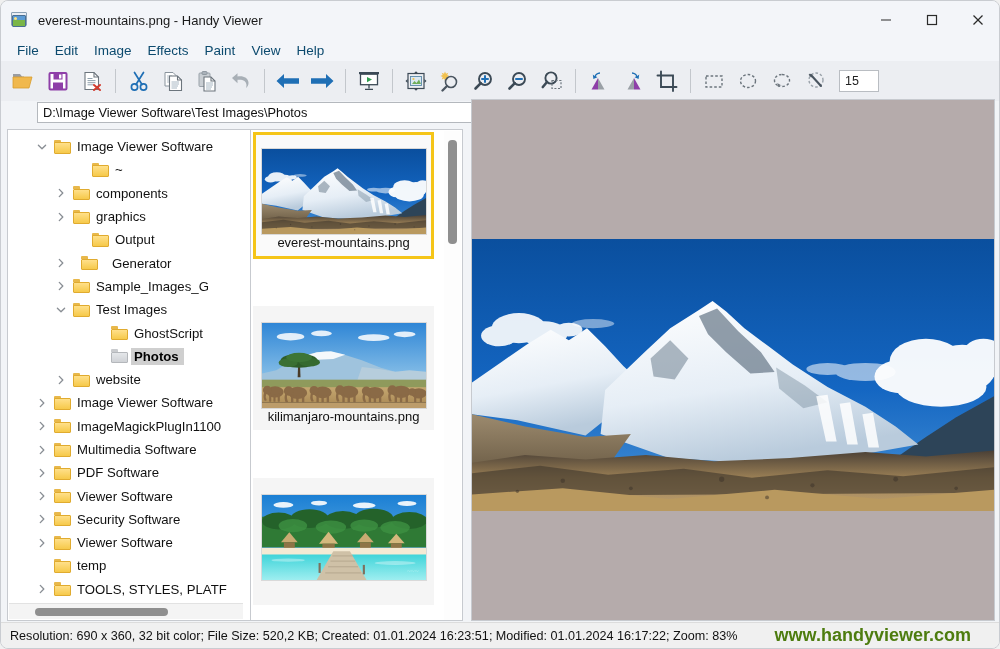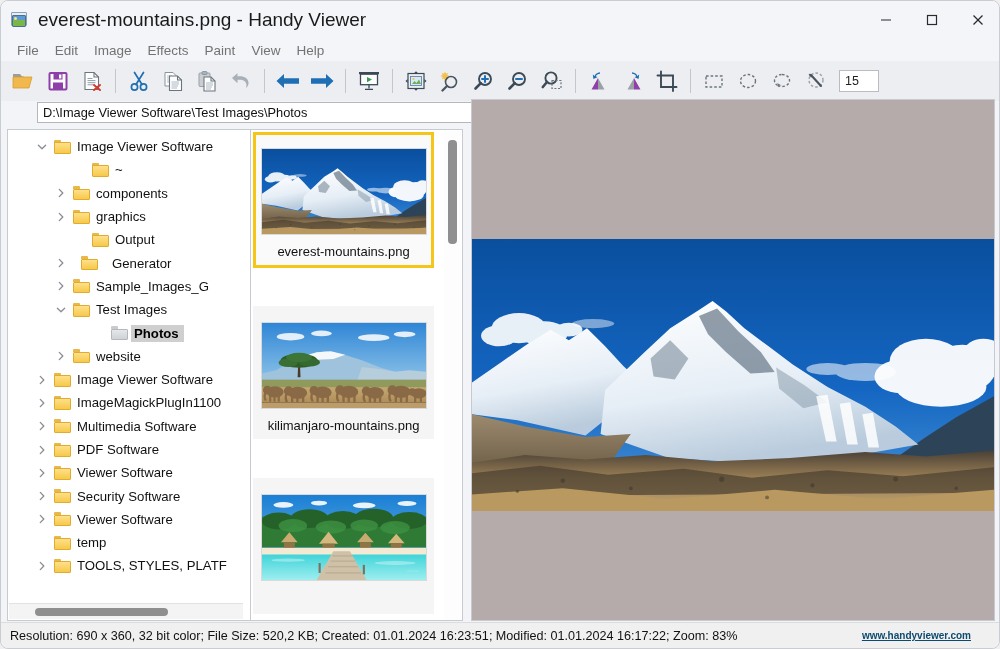--- a/index.html
+++ b/index.html
@@ -37,37 +37,37 @@
     position: absolute; left: 1px; top: 4px; width: 14px; height: 12px;
     background: linear-gradient(#5b9bd5 0 45%, #7ab648 45% 100%);
     border: 1px solid #4a6f93; border-radius: 1px;
     overflow: hidden;
   }
   #title-icon .ph-front::after {
     content: ""; position: absolute; left: 1px; top: 1px;
     width: 3px; height: 3px; border-radius: 50%; background: #ffe27a;
   }
   #title-text {
-    font-size: 19px; color: #1a1a1a; white-space: nowrap;
+    font-size: 13px; color: #1a1a1a; white-space: nowrap;
   }
   .win-btns { position: absolute; right: 0; top: 0; height: 38px; display: flex; }
   .win-btn {
     width: 46px; height: 38px; display: flex; align-items: center; justify-content: center;
     color: #2b2b2b;
   }
   .win-btn svg { display: block; }
 
   
   #menubar {
     position: absolute; left: 0; top: 38px; width: 1000px; height: 22px;
     background: #f3f5f9;
     display: flex; align-items: center; padding-left: 8px;
   }
   .menu-item {
-    font-size: 13.5px; color: #737373; padding: 2px 8px; white-space: nowrap;
+    font-size: 13.5px; color: #0c4a6e; padding: 2px 8px; white-space: nowrap;
   }
 
   
   #toolbar {
     position: absolute; left: 0; top: 60px; width: 1000px; height: 40px;
     background: #eceef2;
     display: flex; align-items: center; padding-left: 6px;
   }
   .tb-btn {
     width: 34px; height: 34px; display: flex; align-items: center; justify-content: center;
@@ -148,21 +148,21 @@
     background: #f5f5f5;
   }
   .thumb-cell.selected {
     border: 3px solid #f5c518; background: #fafafa;
   }
   .thumb-img {
     width: 166px; height: 87px; border: 1px solid #d9d9d9; overflow: hidden;
     position: relative;
   }
   .thumb-name {
-    font-size: 13px; color: #111; margin-top: 9px; margin-bottom: 6px;
+    font-size: 13px; color: #111; margin-bottom: 6px;
     white-space: nowrap;
   }
   #thumb-vscroll-track {
     position: absolute; right: 1px; top: 1px; width: 17px; height: 490px;
     background: #fdfdfd;
   }
   #thumb-vscroll-thumb {
     position: absolute; right: 4px; top: 9px; width: 9px; height: 104px;
     background: #8f8f8f; border-radius: 4px;
   }
@@ -178,21 +178,21 @@
     overflow: hidden;
   }
 
   
   #statusbar {
     position: absolute; left: 0; bottom: 0; width: 1000px; height: 26px;
     background: #f0f0f0; border-top: 1px solid #dcdcdc;
     display: flex; align-items: center;
   }
   #status-text { font-size: 12.6px; color: #111; margin-left: 9px; white-space: nowrap; }
-  #status-url { font-size: 10px; color: #0c4a6e; font-weight: bold; margin-left: auto; margin-right: 30px; text-decoration: underline; }
+  #status-url { font-size: 18px; color: #4d7c0f; font-weight: bold; margin-left: auto; margin-right: 30px; }
 
   
   .photo { position: absolute; left: 0; top: 0; width: 100%; height: 100%; display: block; }
 </style>
 </head>
 <body>
 
 <div id="app">
 
   <div id="titlebar">
@@ -545,20 +545,28 @@
           <span class="tw">
             <svg width="10" height="10" viewBox="0 0 10 10">
               <path d="M1.4 3.3L5 6.8l3.6-3.5" fill="none" stroke="#8a8f95" stroke-width="1.35" stroke-linecap="round" stroke-linejoin="round"></path>
             </svg>
           </span>
           <span class="folder" style="margin-left: 5px;">
             <span class="tab"></span>
             <span class="body"></span>
           </span>
           <span class="tree-label">Test Images</span>
+        </div>
+        <div class="tree-row" style="padding-left: 84px;">
+          <span class="tw"></span>
+          <span class="folder" style="margin-left: 5px;">
+            <span class="tab"></span>
+            <span class="body"></span>
+          </span>
+          <span class="tree-label">GhostScript</span>
         </div>
         <div class="tree-row" style="padding-left: 84px;">
           <span class="tw"></span>
           <span class="folder grey" style="margin-left: 5px;">
             <span class="tab"></span>
             <span class="body"></span>
           </span>
           <span class="tree-label selected">Photos</span>
         </div>
         <div class="tree-row" style="padding-left: 46px;">

